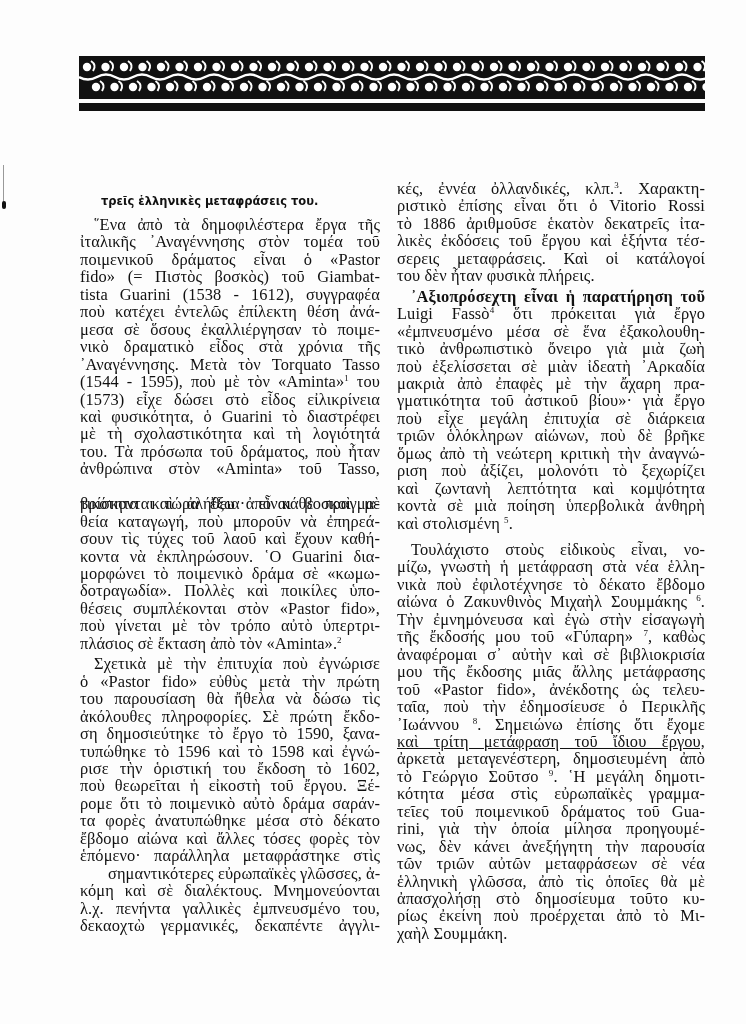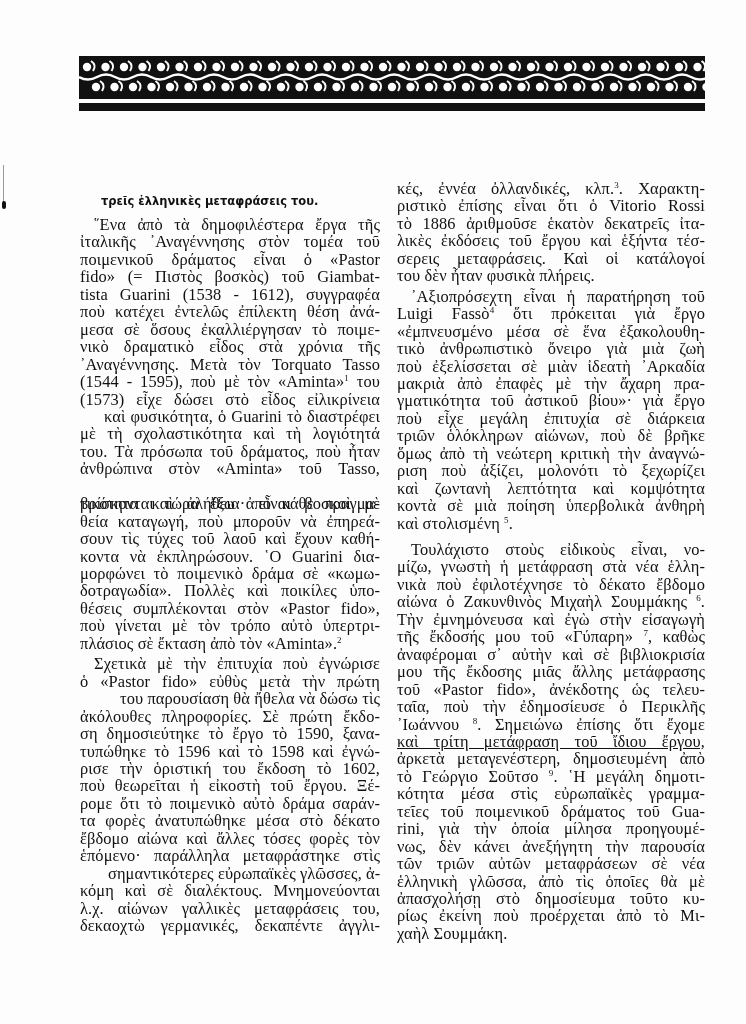--- a/index.html
+++ b/index.html
@@ -183,59 +183,59 @@
       <div class="line" style="top: 233.45px;"><span>ἰταλικῆς ᾿Αναγέννησης στὸν τομέα τοῦ</span></div>
       <div class="line" style="top: 250.9px;"><span>ποιμενικοῦ δράματος εἶναι ὁ «Pastor</span></div>
       <div class="line" style="top: 268.35px;"><span>fido» (= Πιστὸς βοσκὸς) τοῦ Giambat-</span></div>
       <div class="line" style="top: 285.8px;"><span>tista Guarini (1538 - 1612), συγγραφέα</span></div>
       <div class="line" style="top: 303.25px;"><span>ποὺ κατέχει ἐντελῶς ἐπίλεκτη θέση ἀνά-</span></div>
       <div class="line" style="top: 320.7px;"><span>μεσα σὲ ὅσους ἐκαλλιέργησαν τὸ ποιμε-</span></div>
       <div class="line" style="top: 338.15px;"><span>νικὸ δραματικὸ εἶδος στὰ χρόνια τῆς</span></div>
       <div class="line" style="top: 355.6px;"><span>᾿Αναγέννησης. Μετὰ τὸν Torquato Tasso</span></div>
       <div class="line" style="top: 373.05px;"><span>(1544 - 1595), ποὺ μὲ τὸν «Aminta»</span><sup>1</sup><span> του</span></div>
       <div class="line" style="top: 390.5px;"><span>(1573) εἶχε δώσει στὸ εἶδος εἰλικρίνεια</span></div>
-      <div class="line" style="top: 407.95px; margin-left: 24px;"><span>καὶ φυσικότητα, ὁ Guarini τὸ διαστρέφει</span></div>
+      <div class="line" style="top: 407.95px;"><span>καὶ φυσικότητα, ὁ Guarini τὸ διαστρέφει</span></div>
       <div class="line" style="top: 425.4px;"><span>μὲ τὴ σχολαστικότητα καὶ τὴ λογιότητά</span></div>
       <div class="line" style="top: 442.85px;"><span>του. Τὰ πρόσωπα τοῦ δράματος, ποὺ ἦταν</span></div>
       <div class="line" style="top: 460.3px;"><span>ἀνθρώπινα στὸν «Aminta» τοῦ Tasso,</span></div>
       <div class="line" style="top: 495px; font-family: Liberation Serif, serif;"><span>βρίσκονται τώρα ἔξω ἀπὸ κάθε πραγμα-</span></div>
       <div class="line" style="top: 495.2px;"><span>τικότητα καὶ ἀλήθεια· εἶναι βοσκοὶ μὲ</span></div>
       <div class="line" style="top: 512.65px;"><span>θεία καταγωγή, ποὺ μποροῦν νὰ ἐπηρεά-</span></div>
       <div class="line" style="top: 530.1px;"><span>σουν τὶς τύχες τοῦ λαοῦ καὶ ἔχουν καθή-</span></div>
       <div class="line" style="top: 547.55px;"><span>κοντα νὰ ἐκπληρώσουν. ῾Ο Guarini δια-</span></div>
       <div class="line" style="top: 565px;"><span>μορφώνει τὸ ποιμενικὸ δράμα σὲ «κωμω-</span></div>
       <div class="line" style="top: 582.45px;"><span>δοτραγωδία». Πολλὲς καὶ ποικίλες ὑπο-</span></div>
       <div class="line" style="top: 599.9px;"><span>θέσεις συμπλέκονται στὸν «Pastor fido»,</span></div>
       <div class="line" style="top: 617.35px;"><span>ποὺ γίνεται μὲ τὸν τρόπο αὐτὸ ὑπερτρι-</span></div>
       <div class="line last" style="top: 634.8px;"><span>πλάσιος σὲ ἔκταση ἀπὸ τὸν «Aminta».</span><sup>2</sup></div>
       <div class="line indent" style="top: 655.25px;"><span>Σχετικὰ μὲ τὴν ἐπιτυχία ποὺ ἐγνώρισε</span></div>
       <div class="line" style="top: 672.7px;"><span>ὁ «Pastor fido» εὐθὺς μετὰ τὴν πρώτη</span></div>
-      <div class="line" style="top: 690.15px; margin-left: 40px;"><span>του παρουσίαση θὰ ἤθελα νὰ δώσω τὶς</span></div>
+      <div class="line" style="top: 690.15px;"><span>του παρουσίαση θὰ ἤθελα νὰ δώσω τὶς</span></div>
       <div class="line" style="top: 707.6px;"><span>ἀκόλουθες πληροφορίες. Σὲ πρώτη ἔκδο-</span></div>
       <div class="line" style="top: 725.05px;"><span>ση δημοσιεύτηκε τὸ ἔργο τὸ 1590, ξανα-</span></div>
       <div class="line" style="top: 742.5px;"><span>τυπώθηκε τὸ 1596 καὶ τὸ 1598 καὶ ἐγνώ-</span></div>
       <div class="line" style="top: 759.95px;"><span>ρισε τὴν ὁριστική του ἔκδοση τὸ 1602,</span></div>
       <div class="line" style="top: 777.4px;"><span>ποὺ θεωρεῖται ἡ εἰκοστὴ τοῦ ἔργου. Ξέ-</span></div>
       <div class="line" style="top: 794.85px;"><span>ρομε ὅτι τὸ ποιμενικὸ αὐτὸ δράμα σαράν-</span></div>
       <div class="line" style="top: 812.3px;"><span>τα φορὲς ἀνατυπώθηκε μέσα στὸ δέκατο</span></div>
       <div class="line" style="top: 829.75px;"><span>ἔβδομο αἰώνα καὶ ἄλλες τόσες φορὲς τὸν</span></div>
       <div class="line" style="top: 847.2px;"><span>ἑπόμενο· παράλληλα μεταφράστηκε στὶς</span></div>
       <div class="line" style="top: 864.65px; margin-left: 28px;"><span>σημαντικότερες εὐρωπαϊκὲς γλῶσσες, ἀ-</span></div>
       <div class="line" style="top: 882.1px;"><span>κόμη καὶ σὲ διαλέκτους. Μνημονεύονται</span></div>
-      <div class="line" style="top: 899.55px;"><span>λ.χ. αἰώνων γαλλικὲς μεταφράσεις του,</span></div>
+      <div class="line" style="top: 899.55px;"><span>λ.χ. πενήντα γαλλικὲς ἐμπνευσμένο του,</span></div>
       <div class="line" style="top: 917px;"><span>δεκαοχτὼ γερμανικές, δεκαπέντε ἀγγλι-</span></div>
     </div>
   <div class="col col-right" id="col-right">
       <div class="line" style="top: 180px;"><span>κές, ἐννέα ὀλλανδικές, κλπ.</span><sup>3</sup><span>. Χαρακτη-</span></div>
       <div class="line" style="top: 197.45px;"><span>ριστικὸ ἐπίσης εἶναι ὅτι ὁ Vitorio Rossi</span></div>
       <div class="line" style="top: 214.9px;"><span>τὸ 1886 ἀριθμοῦσε ἑκατὸν δεκατρεῖς ἰτα-</span></div>
       <div class="line" style="top: 232.35px;"><span>λικὲς ἐκδόσεις τοῦ ἔργου καὶ ἑξήντα τέσ-</span></div>
       <div class="line" style="top: 249.8px;"><span>σερεις μεταφράσεις. Καὶ οἱ κατάλογοί</span></div>
       <div class="line last" style="top: 267.25px;"><span>του δὲν ἦταν φυσικὰ πλήρεις.</span></div>
-      <div class="line indent" style="top: 287.7px;"><span>᾿Αξιοπρόσεχτη εἶναι ἡ παρατήρηση τοῦ</span></div>
+      <div class="line indent" style="top: 287.7px; font-weight: bold;"><span>᾿Αξιοπρόσεχτη εἶναι ἡ παρατήρηση τοῦ</span></div>
       <div class="line" style="top: 305.15px;"><span>Luigi Fassò</span><sup>4</sup><span> ὅτι πρόκειται γιὰ ἔργο</span></div>
       <div class="line" style="top: 322.6px;"><span>«ἐμπνευσμένο μέσα σὲ ἕνα ἐξακολουθη-</span></div>
       <div class="line" style="top: 340.05px;"><span>τικὸ ἀνθρωπιστικὸ ὄνειρο γιὰ μιὰ ζωὴ</span></div>
       <div class="line" style="top: 357.5px;"><span>ποὺ ἐξελίσσεται σὲ μιὰν ἰδεατὴ ᾿Αρκαδία</span></div>
       <div class="line" style="top: 374.95px;"><span>μακριὰ ἀπὸ ἐπαφὲς μὲ τὴν ἄχαρη πρα-</span></div>
       <div class="line" style="top: 392.4px;"><span>γματικότητα τοῦ ἀστικοῦ βίου»· γιὰ ἔργο</span></div>
       <div class="line" style="top: 409.85px;"><span>ποὺ εἶχε μεγάλη ἐπιτυχία σὲ διάρκεια</span></div>
       <div class="line" style="top: 427.3px;"><span>τριῶν ὁλόκληρων αἰώνων, ποὺ δὲ βρῆκε</span></div>
       <div class="line" style="top: 444.75px;"><span>ὅμως ἀπὸ τὴ νεώτερη κριτικὴ τὴν ἀναγνώ-</span></div>
       <div class="line" style="top: 462.2px;"><span>ριση ποὺ ἀξίζει, μολονότι τὸ ξεχωρίζει</span></div>

